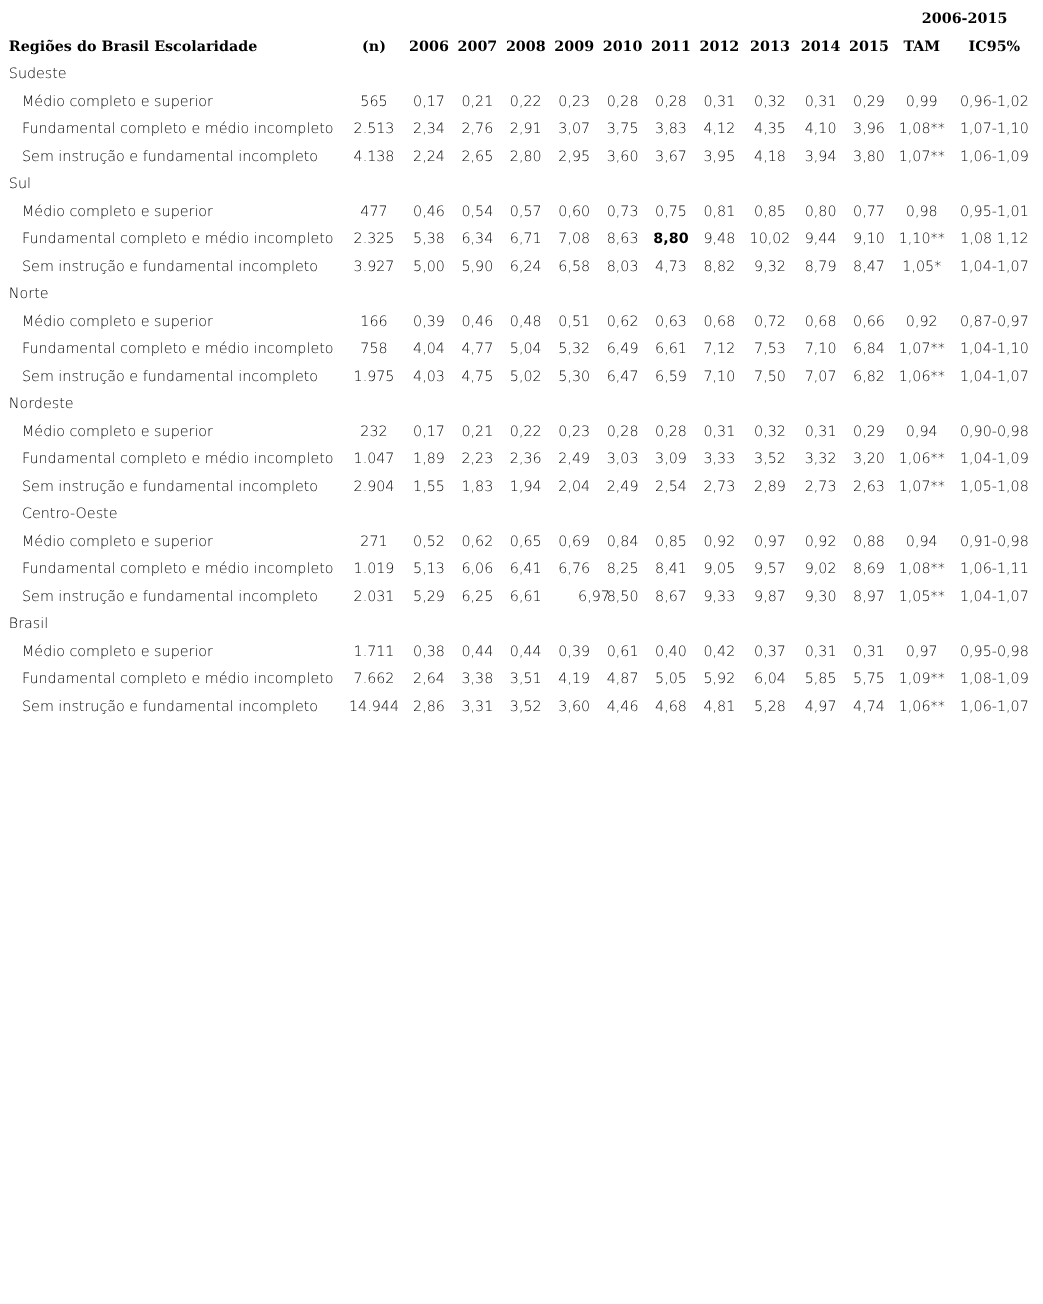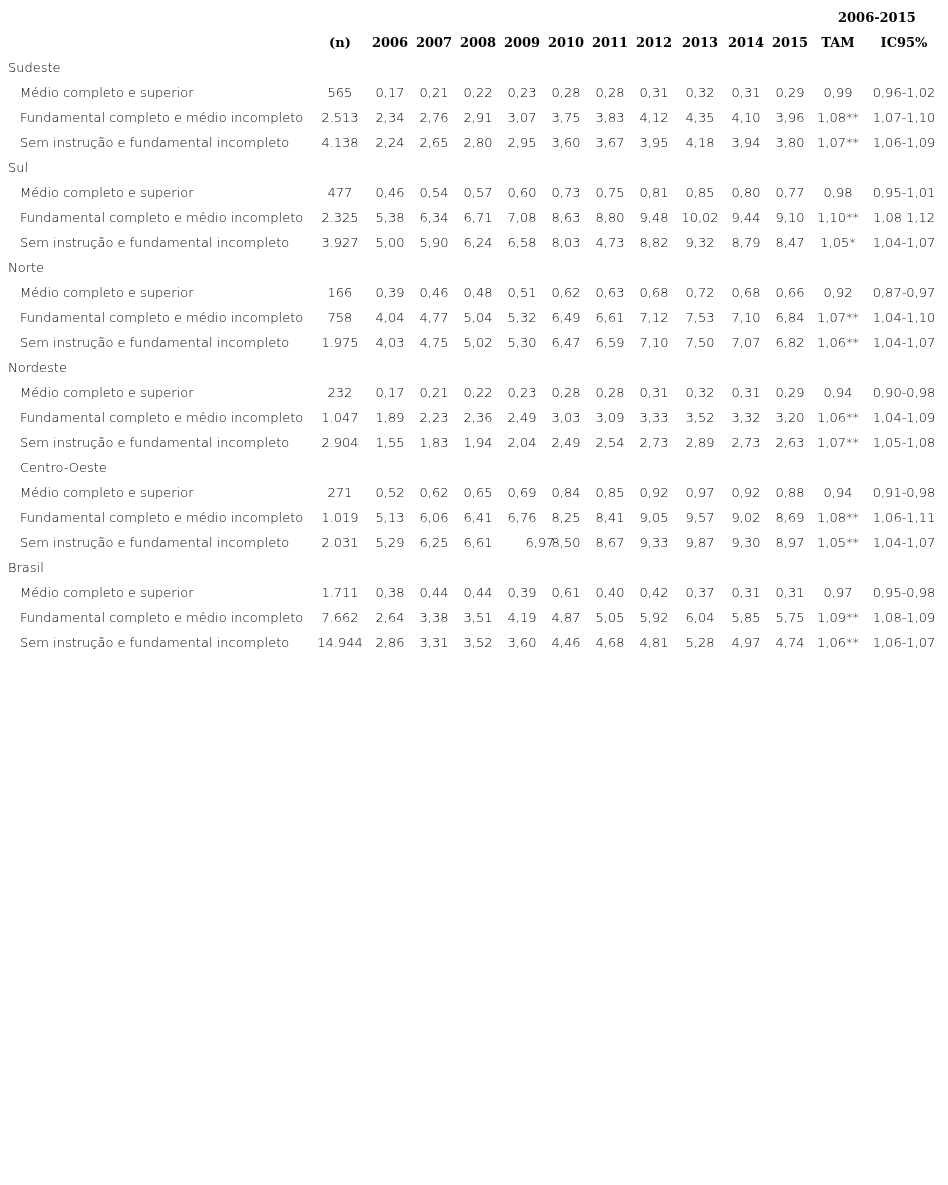--- a/index.html
+++ b/index.html
@@ -15,20 +15,21 @@
   .c { text-align:center; }
 </style>
 </head>
 <body>
 
 <div id="tbl">
   <div class="row hdr" style="top:5px;">
     <span style="left:838px;">2006-2015</span>
   </div>
   <div class="row hdr" style="top:30px;" id="hdr-row">
+    <span class="lbl">Regiões do Brasil Escolaridade</span>
   <span class="c" style="left: 310px; width: 60px;">(n)</span>
       <span class="c" style="left: 368px; width: 44px;">2006</span>
       <span class="c" style="left: 412px; width: 44px;">2007</span>
       <span class="c" style="left: 456px; width: 44px;">2008</span>
       <span class="c" style="left: 500px; width: 44px;">2009</span>
       <span class="c" style="left: 544px; width: 44px;">2010</span>
       <span class="c" style="left: 588px; width: 44px;">2011</span>
       <span class="c" style="left: 632px; width: 44px;">2012</span>
       <span class="c" style="left: 678px; width: 44px;">2013</span>
       <span class="c" style="left: 724px; width: 44px;">2014</span>
@@ -107,21 +108,21 @@
       <span class="c" style="left: 864px; width: 80px;">0,95-1,01</span>
     </div>
     <div class="row" style="top: 205px;">
       <span class="lbl sub">Fundamental completo e médio incompleto</span>
       <span class="c" style="left: 310px; width: 60px;">2.325</span>
       <span class="c" style="left: 366px; width: 48px;">5,38</span>
       <span class="c" style="left: 410px; width: 48px;">6,34</span>
       <span class="c" style="left: 454px; width: 48px;">6,71</span>
       <span class="c" style="left: 498px; width: 48px;">7,08</span>
       <span class="c" style="left: 542px; width: 48px;">8,63</span>
-      <span class="c" style="left: 586px; width: 48px;">8,80</span>
+      <span class="c" style="left: 586px; width: 48px; font-weight: bold;">8,80</span>
       <span class="c" style="left: 630px; width: 48px;">9,48</span>
       <span class="c" style="left: 676px; width: 48px;">10,02</span>
       <span class="c" style="left: 722px; width: 48px;">9,44</span>
       <span class="c" style="left: 766px; width: 48px;">9,10</span>
       <span class="c" style="left: 806px; width: 64px;">1,10**</span>
       <span class="c" style="left: 864px; width: 80px;">1,08 1,12</span>
     </div>
     <div class="row" style="top: 230px;">
       <span class="lbl sub">Sem instrução e fundamental incompleto</span>
       <span class="c" style="left: 310px; width: 60px;">3.927</span>

